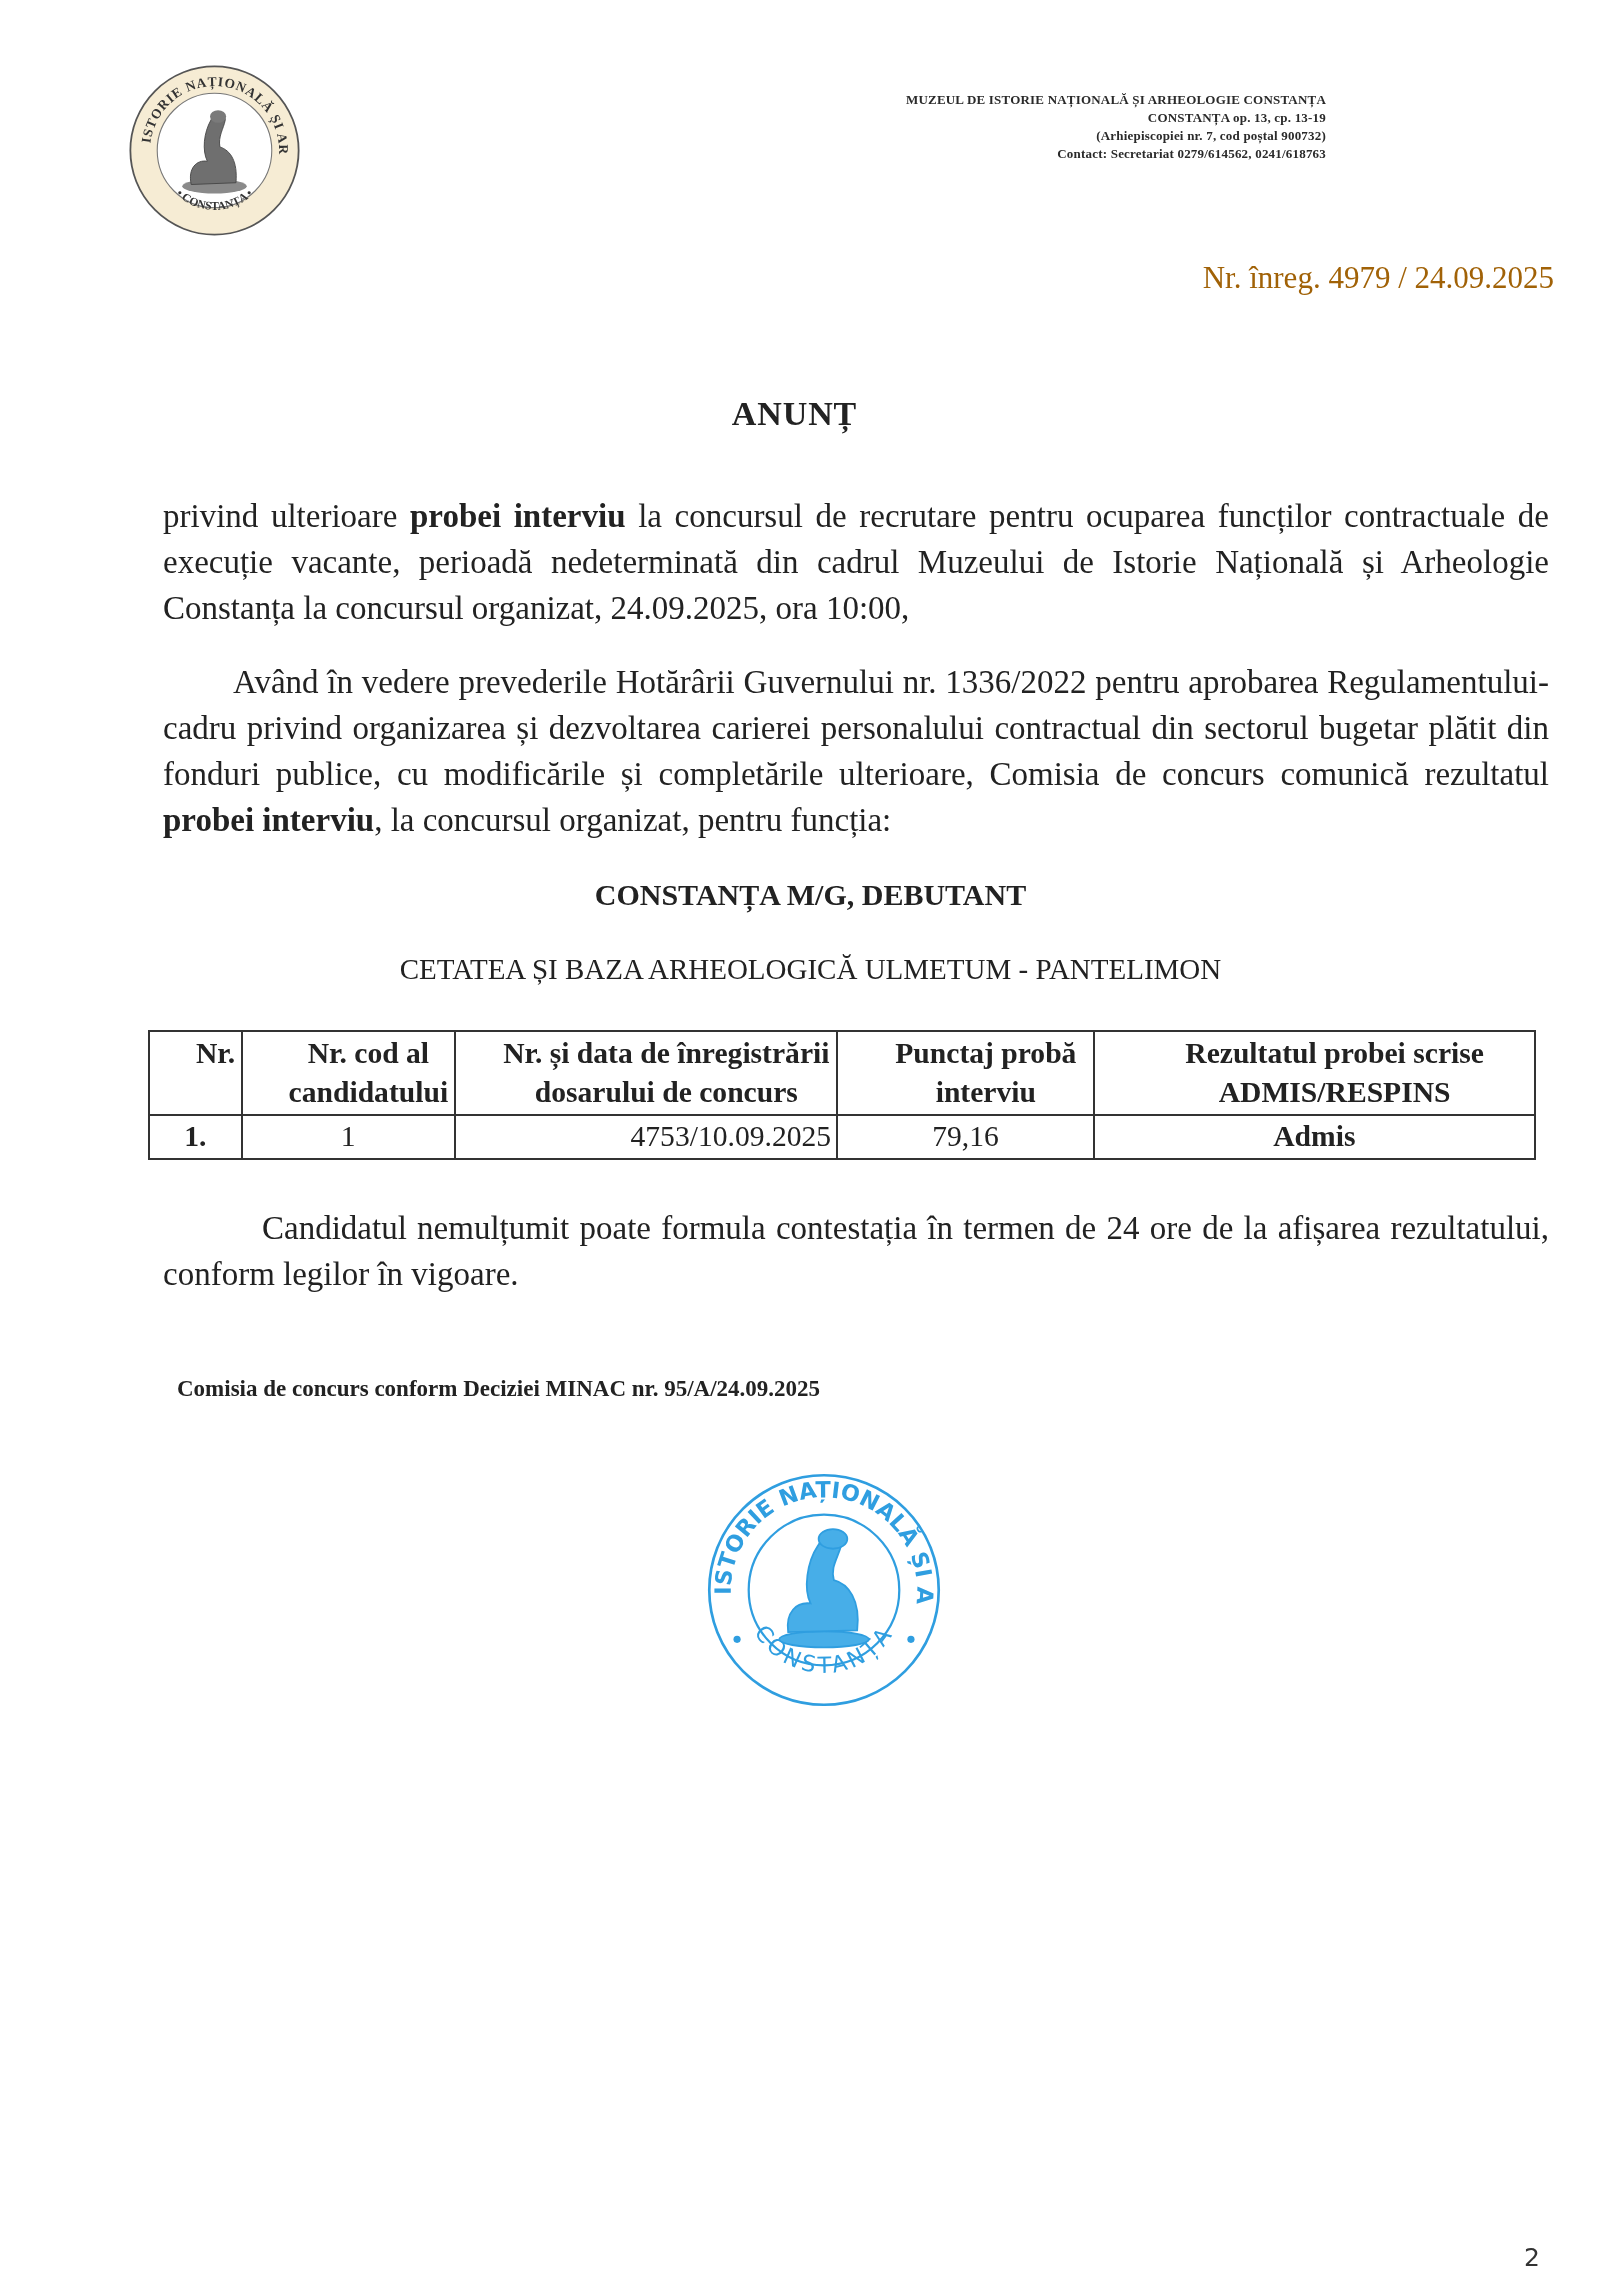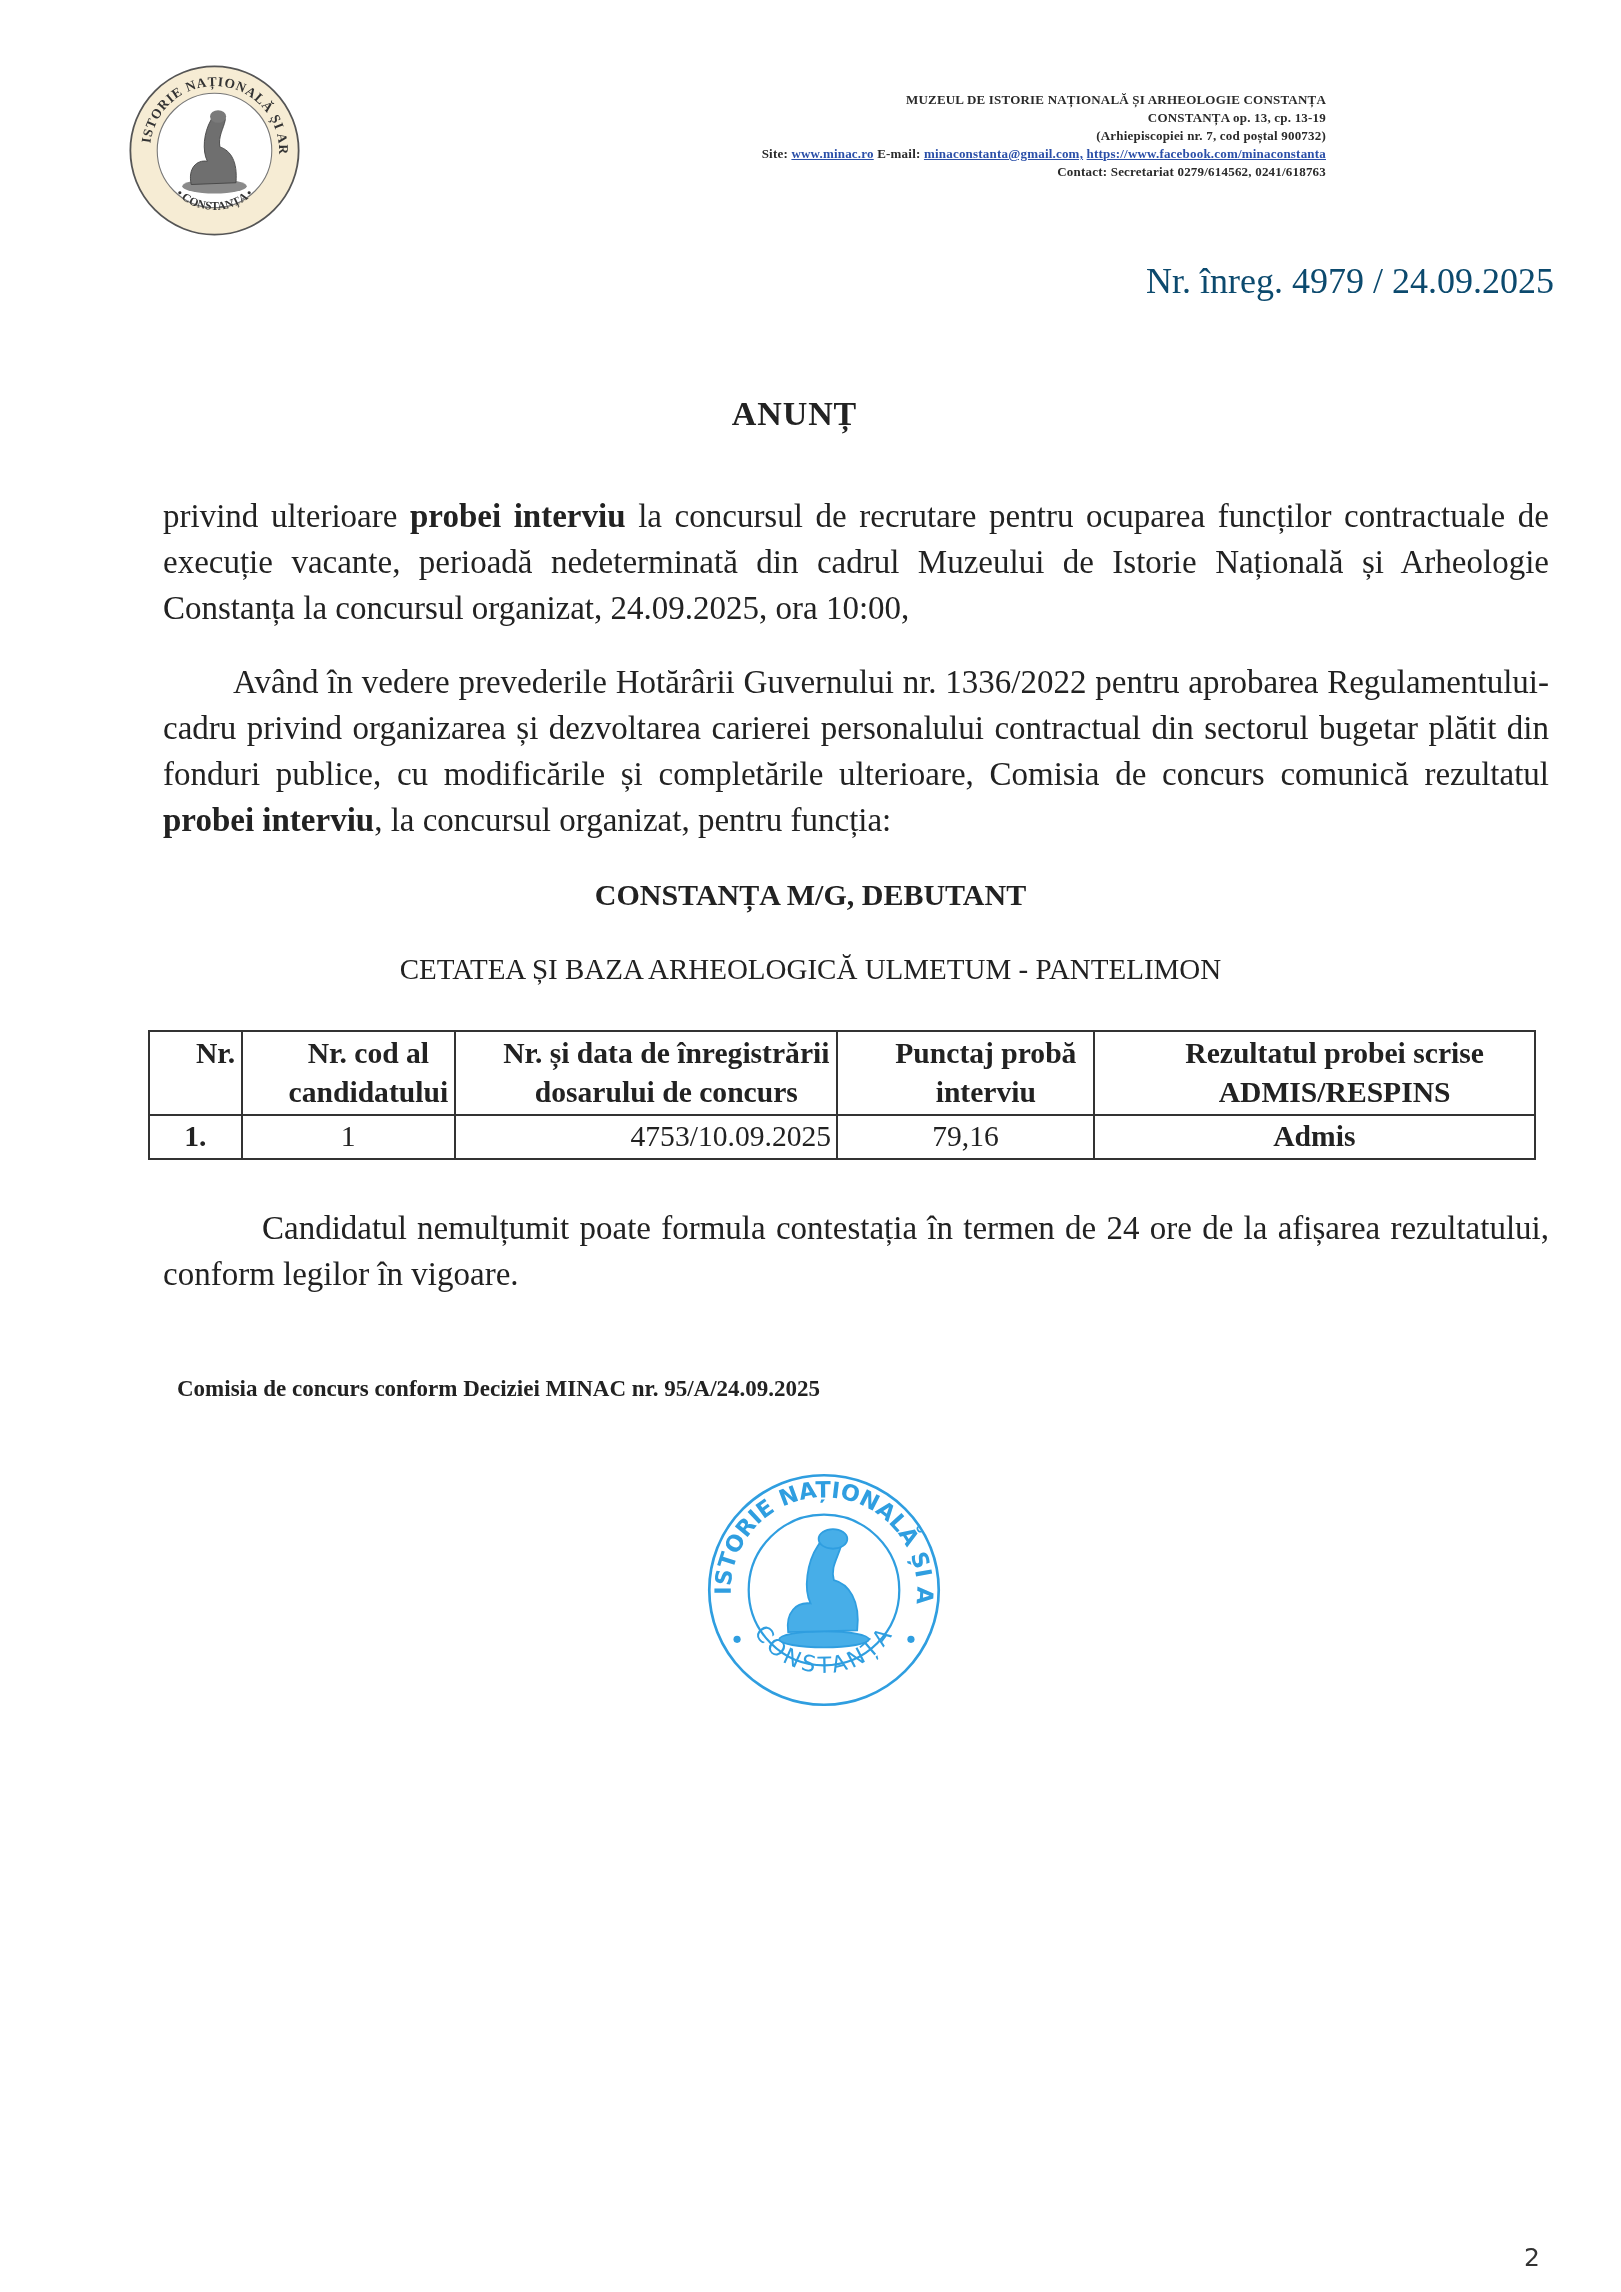--- a/index.html
+++ b/index.html
@@ -8,21 +8,21 @@
   .page { position: absolute; left: 0; top: 0; width: 1621px; height: 2293px; }
 
   
   .logo { position: absolute; left: 125px; top: 61px; width: 179px; height: 179px; }
   .letterhead { position: absolute; left: 448px; top: 91px; width: 878px; text-align: right;
                 font-family: Liberation Serif, serif; font-weight: bold; font-size: 13px;
                 line-height: 18px; color: #2a2a2a; letter-spacing: 0.2px; }
   .letterhead .line { display: block; }
   .letterhead a { color: #2a4fa8; text-decoration: underline; }
 
-  .regnr { position: absolute; right: 67px; top: 260px; font-size: 36px; color: #0c4a6e; }
+  .regnr { position: absolute; right: 67px; top: 260px; font-size: 31px; color: #a16207; }
 
   .title { position: absolute; left: 0; width: 1589px; top: 395px; text-align: center;
            font-size: 34px; font-weight: bold; letter-spacing: 0.9px; }
 
   .para { position: absolute; left: 163px; width: 1386px; font-size: 33px; line-height: 46px;
           text-align: justify; text-align-last: left; }
   .p1 { top: 493px; }
   .p2 { top: 659px; text-indent: 70px; }
   .p3 { top: 1205px; text-indent: 99px; }
 
@@ -68,27 +68,20 @@
 
     <ellipse cx="100" cy="140" rx="36" ry="8" fill="#8a8a8a"></ellipse>
     <path d="M74 138 C70 120 80 110 92 112 C86 100 88 80 96 66 C100 56 112 56 112 66 C110 76 104 84 106 96 C118 100 126 112 124 136 Z" fill="#6f6f6f" stroke="#444" stroke-width="1"></path>
     <ellipse cx="104" cy="62" rx="9" ry="7" fill="#7a7a7a"></ellipse>
   </svg>
 
   <div class="letterhead">
     <span class="line">MUZEUL DE ISTORIE NAȚIONALĂ ȘI ARHEOLOGIE CONSTANȚA</span>
     <span class="line">CONSTANȚA op. 13, cp. 13-19</span>
     <span class="line">(Arhiepiscopiei nr. 7, cod poștal 900732)</span>
-    <span class="line">
-      <span>Site:</span>
-      <a>www.minac.ro</a>
-      <span>E-mail:</span>
-      <a>minaconstanta@gmail.com,</a>
-      <a>https://www.facebook.com/minaconstanta</a>
-    </span>
     <span class="line">Contact: Secretariat 0279/614562,  0241/618763</span>
   </div>
 
   <div class="regnr">Nr. înreg. 4979 / 24.09.2025</div>
 
   <div class="title">ANUNȚ</div>
 
   <div class="para p1"><span>privind ulterioare </span><b>probei interviu</b><span> la concursul de recrutare pentru ocuparea funcților contractuale de execuție vacante, perioadă nedeterminată din cadrul Muzeului de Istorie Națională și Arheologie Constanța la concursul organizat, 24.09.2025, ora 10:00,</span></div>
 
   <div class="para p2"><span>Având în vedere prevederile Hotărârii Guvernului nr. 1336/2022 pentru aprobarea Regulamentului-cadru privind organizarea și dezvoltarea carierei personalului contractual din sectorul bugetar plătit din fonduri publice, cu modificările și completările ulterioare, Comisia de concurs comunică rezultatul </span><b>probei interviu</b><span>, la concursul organizat, pentru funcția:</span></div>

